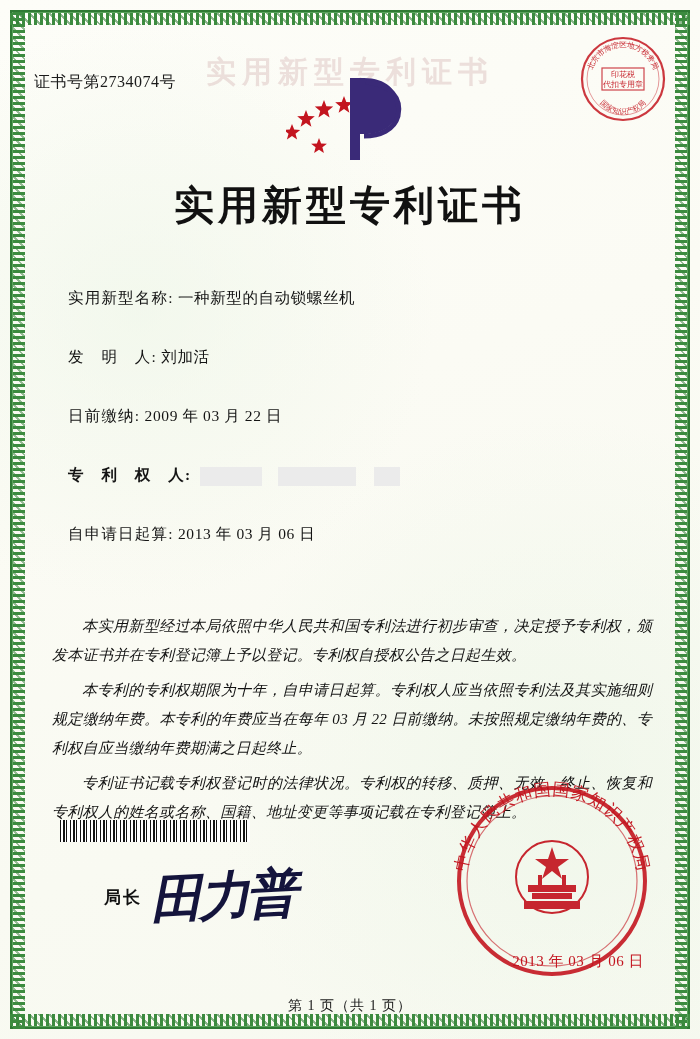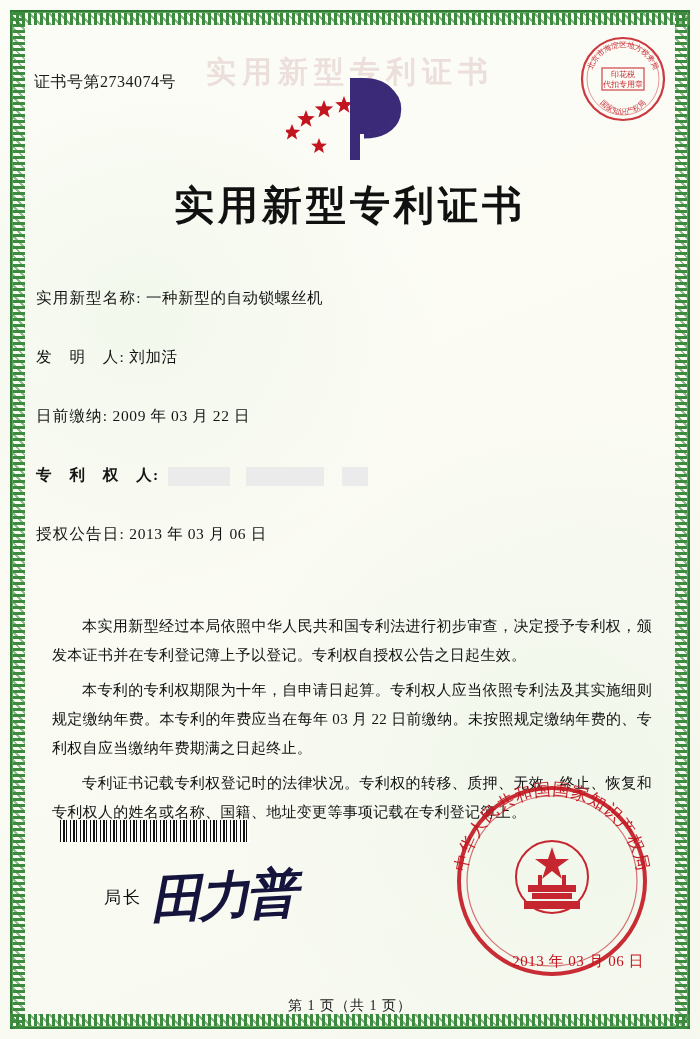--- a/index.html
+++ b/index.html
@@ -115,21 +115,21 @@
     font-size: 40px;
     font-weight: bold;
     letter-spacing: 4px;
     color: #111;
   }
 
   
   .fields {
     position: absolute;
     top: 288px;
-    left: 36px;
+    left: 68px;
     right: 52px;
   }
   .field {
     font-size: 15.5px;
     color: #141414;
     letter-spacing: 0.4px;
     margin-bottom: 38px;
     white-space: nowrap;
   }
   .field .lbl { letter-spacing: 1.2px; }
@@ -157,20 +157,21 @@
     right: 48px;
     font-size: 15px;
     line-height: 29px;
     color: #121212;
     text-align: justify;
     letter-spacing: 0.3px;
   }
   .body-text p {
     margin: 0 0 6px 0;
     text-indent: 30px;
+    font-style: italic;
   }
 
   
   .barcode {
     position: absolute;
     left: 60px;
     top: 820px;
     width: 190px;
     height: 22px;
     background-image: repeating-linear-gradient(90deg,
@@ -180,20 +181,21 @@
   }
 
   
   .director {
     position: absolute;
     left: 104px;
     top: 886px;
     font-size: 17px;
     letter-spacing: 2px;
     color: #111;
+    font-weight: bold;
   }
   .signature {
     position: absolute;
     left: 150px;
     top: 862px;
     font-size: 52px;
     color: #14143c;
     font-family: "DejaVu Serif", serif;
     font-style: italic;
     font-weight: bold;
@@ -291,21 +293,21 @@
       <span class="lbl">日前缴纳:</span>
       <span class="val">2009 年 03 月 22 日</span>
     </div>
     <div class="field redacted-row">
       <span class="lbl">专　利　权　人:</span>
       <span class="redact r1"></span>
       <span class="redact r2"></span>
       <span class="redact r3"></span>
     </div>
     <div class="field">
-      <span class="lbl">授权公告日:</span>
+      <span class="lbl">自申请日起算:</span>
       <span class="val">2013 年 03 月 06 日</span>
     </div>
   </div>
 
   <div class="body-text">
     <p>本实用新型经过本局依照中华人民共和国专利法进行初步审查，决定授予专利权，颁发本证书并在专利登记簿上予以登记。专利权自授权公告之日起生效。</p>
     <p>本专利的专利权期限为十年，自申请日起算。专利权人应当依照专利法及其实施细则规定缴纳年费。本专利的年费应当在每年 03 月 22 日前缴纳。未按照规定缴纳年费的、专利权自应当缴纳年费期满之日起终止。</p>
     <p>专利证书记载专利权登记时的法律状况。专利权的转移、质押、无效、终止、恢复和专利权人的姓名或名称、国籍、地址变更等事项记载在专利登记簿上。</p>
   </div>
 

